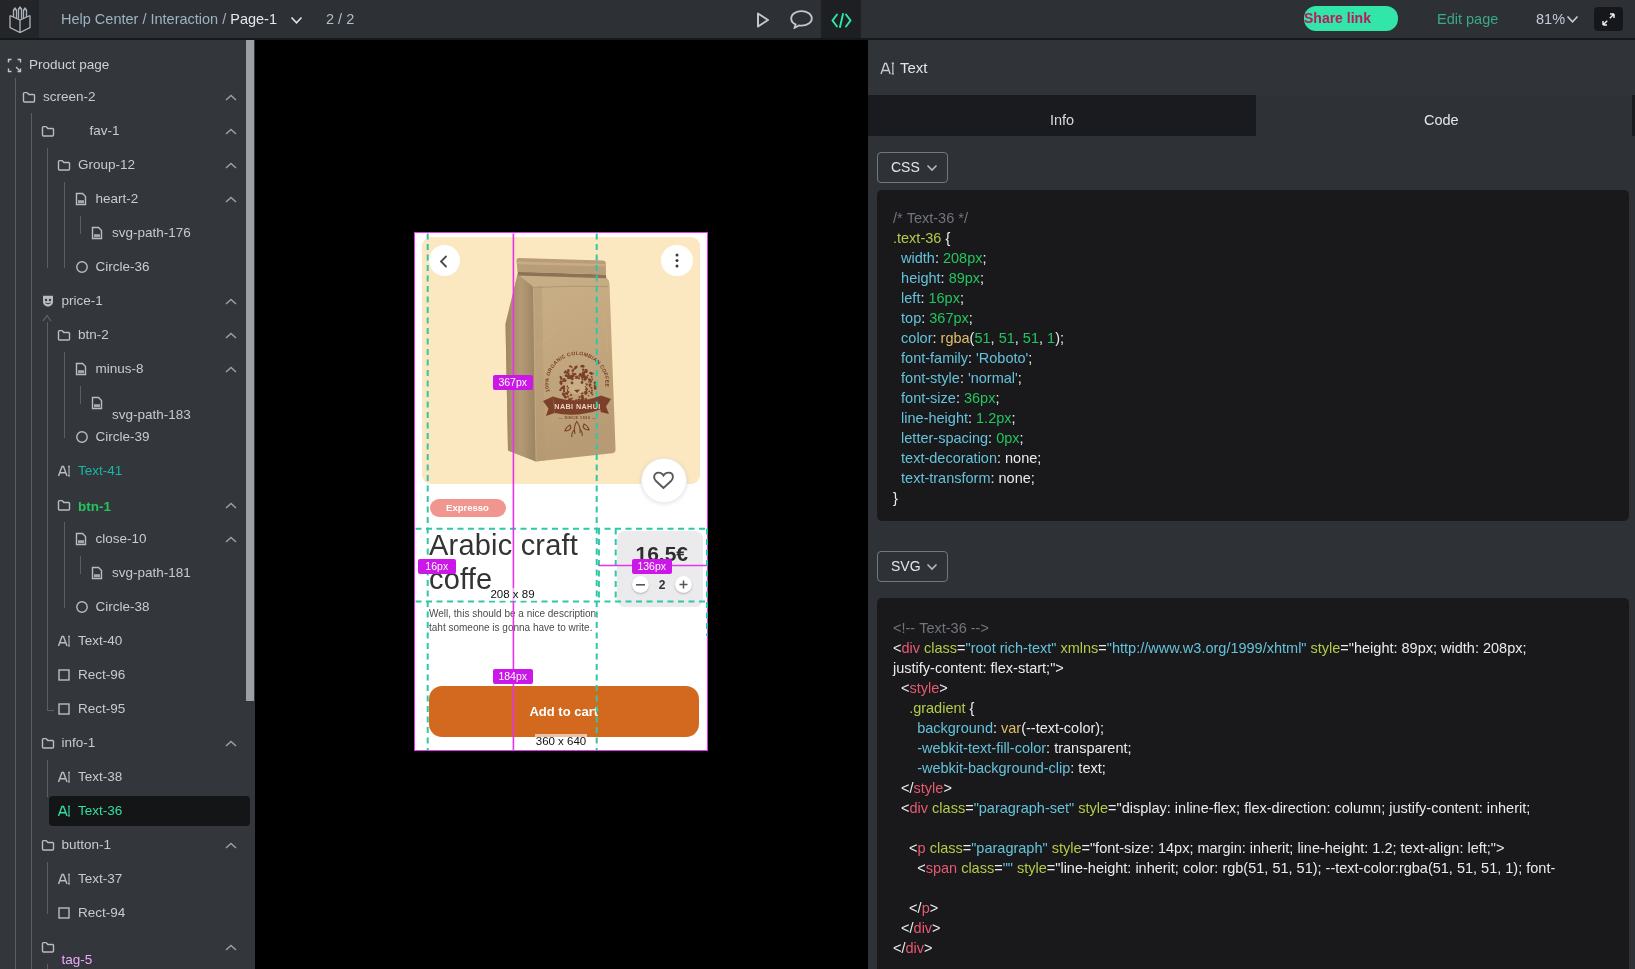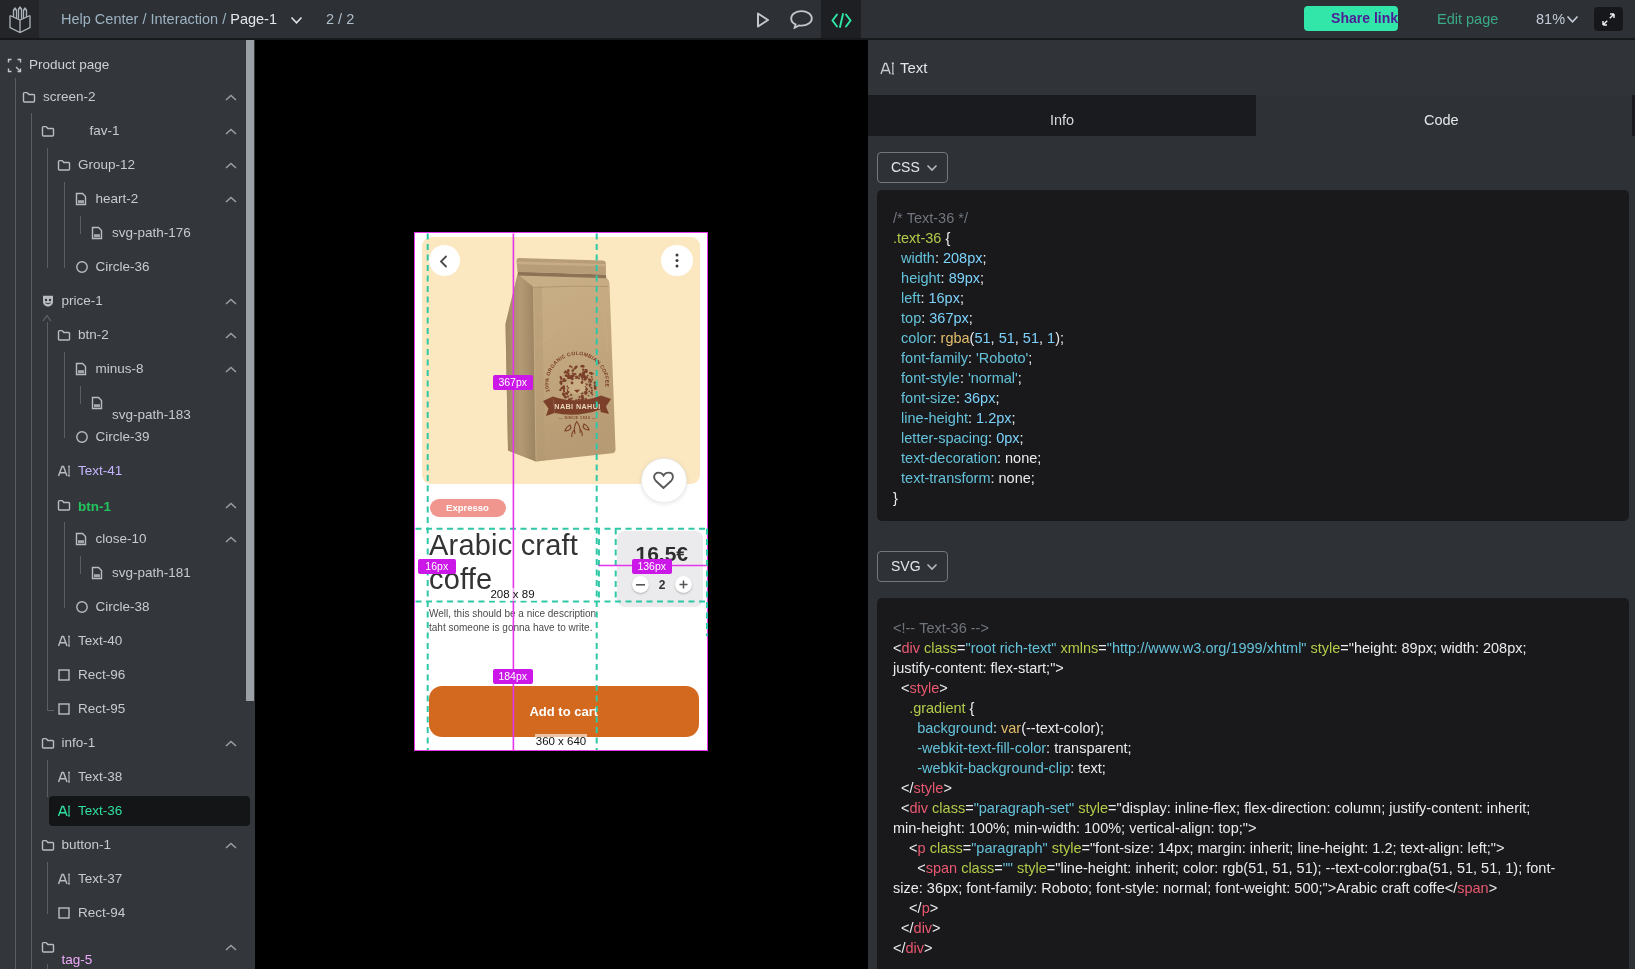--- a/index.html
+++ b/index.html
@@ -20,21 +20,21 @@
   
   #canvas { position:absolute; left:255px; top:40px; width:613px; height:929px; background:#000; }
   
   #panel { position:absolute; left:868px; top:40px; width:767px; height:929px; background:#2e3135; }
   .codeblock { position:absolute; left:9px; width:752px; background:#19191b; border-radius:5px;
      font-size:14.5px; color:#e9ebee; }
   .cl { position:absolute; left:16px; white-space:pre; height:20px; line-height:20px; }
   .c-com { color:#70757d; }
   .c-sel { color:#b2cc49; }
   .c-prop { color:#64c2da; }
-  .c-num { color:#7dd3fc; }
+  .c-num { color:#22c55e; }
   .c-fn { color:#e2bd6b; }
   .c-tag { color:#e85870; }
   .c-str { color:#64c2da; }
   .sel { position:absolute; width:71px; height:31px; border:1px solid #74787d; border-radius:4px;
      color:#e4e7ea; font-size:14px; line-height:29px; padding-left:13px; }
   .sel svg { position:absolute; right:9px; top:11px; }
   
   #phone { position:absolute; left:415px; top:233px; width:292px; height:517px; background:#fff; outline:1.5px solid #e435ec; }
   .badge { position:absolute; height:15px; background:#cb18e8; border-radius:2px; color:#fff;
      font-size:10.5px; line-height:15px; text-align:center; }
@@ -70,21 +70,21 @@
       <path d="M6 2.5 L1.5 8.5 L6 14.5 M15 2.5 L19.5 8.5 L15 14.5 M12 2 L9 15" stroke="#30e8a8" stroke-width="1.9" fill="none" stroke-linecap="round"></path>
     </svg>
 <svg class="abs" style="left:1566px; top:15px;" width="13" height="9" viewBox="0 0 13 9">
       <path d="M1.5 1.5 L6.5 6.8 L11.5 1.5" stroke="#c4ccd8" stroke-width="1.6" fill="none"></path>
     </svg>
 <div class="abs" style="left:1594px; top:7px; width:29px; height:24px; background:#16171a; border-radius:4px;"></div>
 <svg class="abs" style="left:1601px; top:12px;" width="15" height="15" viewBox="0 0 15 15">
       <path d="M8.8 6.2 L13 2 M13 2 L13 6 M13 2 L9 2 M6.2 8.8 L2 13 M2 13 L2 9 M2 13 L6 13" stroke="#e8eaec" stroke-width="1.5" fill="none"></path>
     </svg>
 
-  <div class="abs" style="left:1304px; top:6px; width:94px; height:25px; background:#32e6a9; border-radius:4px; color:#4c1d95; font-size:14px; font-weight:bold; text-align:right; line-height:25px;">Share link</div>
+  <div class="abs" style="left:1304px; top:6px; width:94px; height:25px; background:#32e6a9; border-radius:12px; color:#be185d; font-size:14px; font-weight:bold; text-align:left; line-height:25px;">Share link</div>
   <span class="crumb" style="left:1437px; color:#3aa985;">Edit page</span>
   <span class="crumb" style="left:1536px; color:#c4ccd8;">81%</span>
 </div>
 
 <div id="sidebar">
 <div class="ticon" style="left:7px; top:17.5px;"><svg width="15" height="15" viewBox="0 0 15 15">
         <path d="M4.5 1.5 L1.5 1.5 L1.5 4.5 M10.5 1.5 L13.5 1.5 L13.5 4.5 M13.5 10.5 L13.5 13.5 L10.5 13.5 M4.5 13.5 L1.5 13.5 L1.5 10.5" stroke="#c3c7cc" stroke-width="1.4" fill="none"></path>
         <path d="M13.5 13.5 L9 9" stroke="#c3c7cc" stroke-width="1.2"></path>
       </svg></div>
 <div class="trow" style="left:29px; top:10px; color:#ced1d5;">Product page</div>
@@ -158,21 +158,21 @@
       </svg></div>
 <div class="trow" style="left:112px; top:352px; color:#c7cace;margin-top:8px;">svg-path-183</div>
 <div class="ticon" style="left:74.5px; top:390px;"><svg width="14" height="14" viewBox="0 0 14 14">
         <circle cx="7" cy="7" r="5.2" stroke="#b9bdc2" stroke-width="1.4" fill="none"></circle>
       </svg></div>
 <div class="trow" style="left:95.5px; top:382px; color:#c7cace;">Circle-39</div>
 <div class="ticon" style="left:57px; top:424px;"><svg width="14" height="14" viewBox="0 0 14 14">
         <path d="M1.5 12 L5 2.5 L6.5 2.5 L10 12 M2.8 8.8 L8.7 8.8" stroke="#b9bdc2" stroke-width="1.4" fill="none"></path>
         <path d="M11 2.2 L13 2.2 M12 2.2 L12 12 M11 12 L13 12" stroke="#b9bdc2" stroke-width="1.1" fill="none"></path>
       </svg></div>
-<div class="trow" style="left:78px; top:416px; color:#c4b5fd;">Text-41</div>
+<div class="trow" style="left:78px; top:416px; color:#14b8a6;">Text-41</div>
 <div class="ticon" style="left:57px; top:458px;"><svg width="14" height="14" viewBox="0 0 14 14">
         <path d="M1.5 4 L1.5 11 a1 1 0 0 0 1 1 L11.5 12 a1 1 0 0 0 1-1 L12.5 5.5 a1 1 0 0 0 -1-1 L6.8 4.5 L5.6 3 a1 1 0 0 0 -.8-.4 L2.5 2.6 a1 1 0 0 0 -1 1 Z" stroke="#b9bdc2" stroke-width="1.4" fill="none"></path>
       </svg></div>
 <div class="trow" style="left:78px; top:452px; color:#22c55e;font-weight:bold;">btn-1</div>
 <svg class="chev" style="left:225px; top:462px;" viewBox="0 0 12 7">
       <path d="M1 6 L6 1.4 L11 6" stroke="#9ba0a5" stroke-width="1.5" fill="none"></path>
     </svg>
 <div class="ticon" style="left:74.5px; top:492px;"><svg width="12" height="14" viewBox="0 0 12 14">
         <path d="M1.5 1.5 L7.5 1.5 L10.5 4.5 L10.5 12.5 L1.5 12.5 Z" stroke="#b9bdc2" stroke-width="1.4" fill="none"></path>
         <rect x="3" y="8.2" width="6" height="3" fill="#b9bdc2" opacity=".85"></rect>
@@ -552,21 +552,19 @@
 <div class="cl" style="top:20px;"><span class="c-com">&lt;!--&nbsp;Text-36&nbsp;--&gt;</span></div>
 <div class="cl" style="top:40px;">&lt;<span class="c-tag">div</span>&nbsp;<span class="c-sel">class</span>=<span class="c-str">"root&nbsp;rich-text"</span>&nbsp;<span class="c-sel">xmlns</span>=<span class="c-str">"http://www.w3.org/1999/xhtml"</span>&nbsp;<span class="c-sel">style</span>="height:&nbsp;89px;&nbsp;width:&nbsp;208px;</div>
 <div class="cl" style="top:60px;">justify-content:&nbsp;flex-start;"&gt;</div>
 <div class="cl" style="top:80px;">&nbsp;&nbsp;&lt;<span class="c-tag">style</span>&gt;</div>
 <div class="cl" style="top:100px;">&nbsp;&nbsp;&nbsp;&nbsp;<span class="c-sel">.gradient</span>&nbsp;{</div>
 <div class="cl" style="top:120px;">&nbsp;&nbsp;&nbsp;&nbsp;&nbsp;&nbsp;<span class="c-prop">background</span>:&nbsp;<span class="c-fn">var</span>(--text-color);</div>
 <div class="cl" style="top:140px;">&nbsp;&nbsp;&nbsp;&nbsp;&nbsp;&nbsp;<span class="c-prop">-webkit-text-fill-color</span>:&nbsp;transparent;</div>
 <div class="cl" style="top:160px;">&nbsp;&nbsp;&nbsp;&nbsp;&nbsp;&nbsp;<span class="c-prop">-webkit-background-clip</span>:&nbsp;text;</div>
 <div class="cl" style="top:180px;">&nbsp;&nbsp;&lt;/<span class="c-tag">style</span>&gt;</div>
 <div class="cl" style="top:200px;">&nbsp;&nbsp;&lt;<span class="c-tag">div</span>&nbsp;<span class="c-sel">class</span>=<span class="c-str">"paragraph-set"</span>&nbsp;<span class="c-sel">style</span>="display:&nbsp;inline-flex;&nbsp;flex-direction:&nbsp;column;&nbsp;justify-content:&nbsp;inherit;</div>
-<div class="cl" style="top:220px;">min-height:&nbsp;100%;&nbsp;min-width:&nbsp;100%;&nbsp;vertical-align:&nbsp;top;"&gt;</div>
 <div class="cl" style="top:240px;">&nbsp;&nbsp;&nbsp;&nbsp;&lt;<span class="c-tag">p</span>&nbsp;<span class="c-sel">class</span>=<span class="c-str">"paragraph"</span>&nbsp;<span class="c-sel">style</span>="font-size:&nbsp;14px;&nbsp;margin:&nbsp;inherit;&nbsp;line-height:&nbsp;1.2;&nbsp;text-align:&nbsp;left;"&gt;</div>
 <div class="cl" style="top:260px;">&nbsp;&nbsp;&nbsp;&nbsp;&nbsp;&nbsp;&lt;<span class="c-tag">span</span>&nbsp;<span class="c-sel">class</span>=<span class="c-str">""</span>&nbsp;<span class="c-sel">style</span>="line-height:&nbsp;inherit;&nbsp;color:&nbsp;rgb(51,&nbsp;51,&nbsp;51);&nbsp;--text-color:rgba(51,&nbsp;51,&nbsp;51,&nbsp;1);&nbsp;font-</div>
-<div class="cl" style="top:280px;">size:&nbsp;36px;&nbsp;font-family:&nbsp;Roboto;&nbsp;font-style:&nbsp;normal;&nbsp;font-weight:&nbsp;500;"&gt;Arabic&nbsp;craft&nbsp;coffe&lt;/<span class="c-tag">span</span>&gt;</div>
 <div class="cl" style="top:300px;">&nbsp;&nbsp;&nbsp;&nbsp;&lt;/<span class="c-tag">p</span>&gt;</div>
 <div class="cl" style="top:320px;">&nbsp;&nbsp;&lt;/<span class="c-tag">div</span>&gt;</div>
 <div class="cl" style="top:340px;">&lt;/<span class="c-tag">div</span>&gt;</div>
 </div>
 </div>
 
 </body></html>

